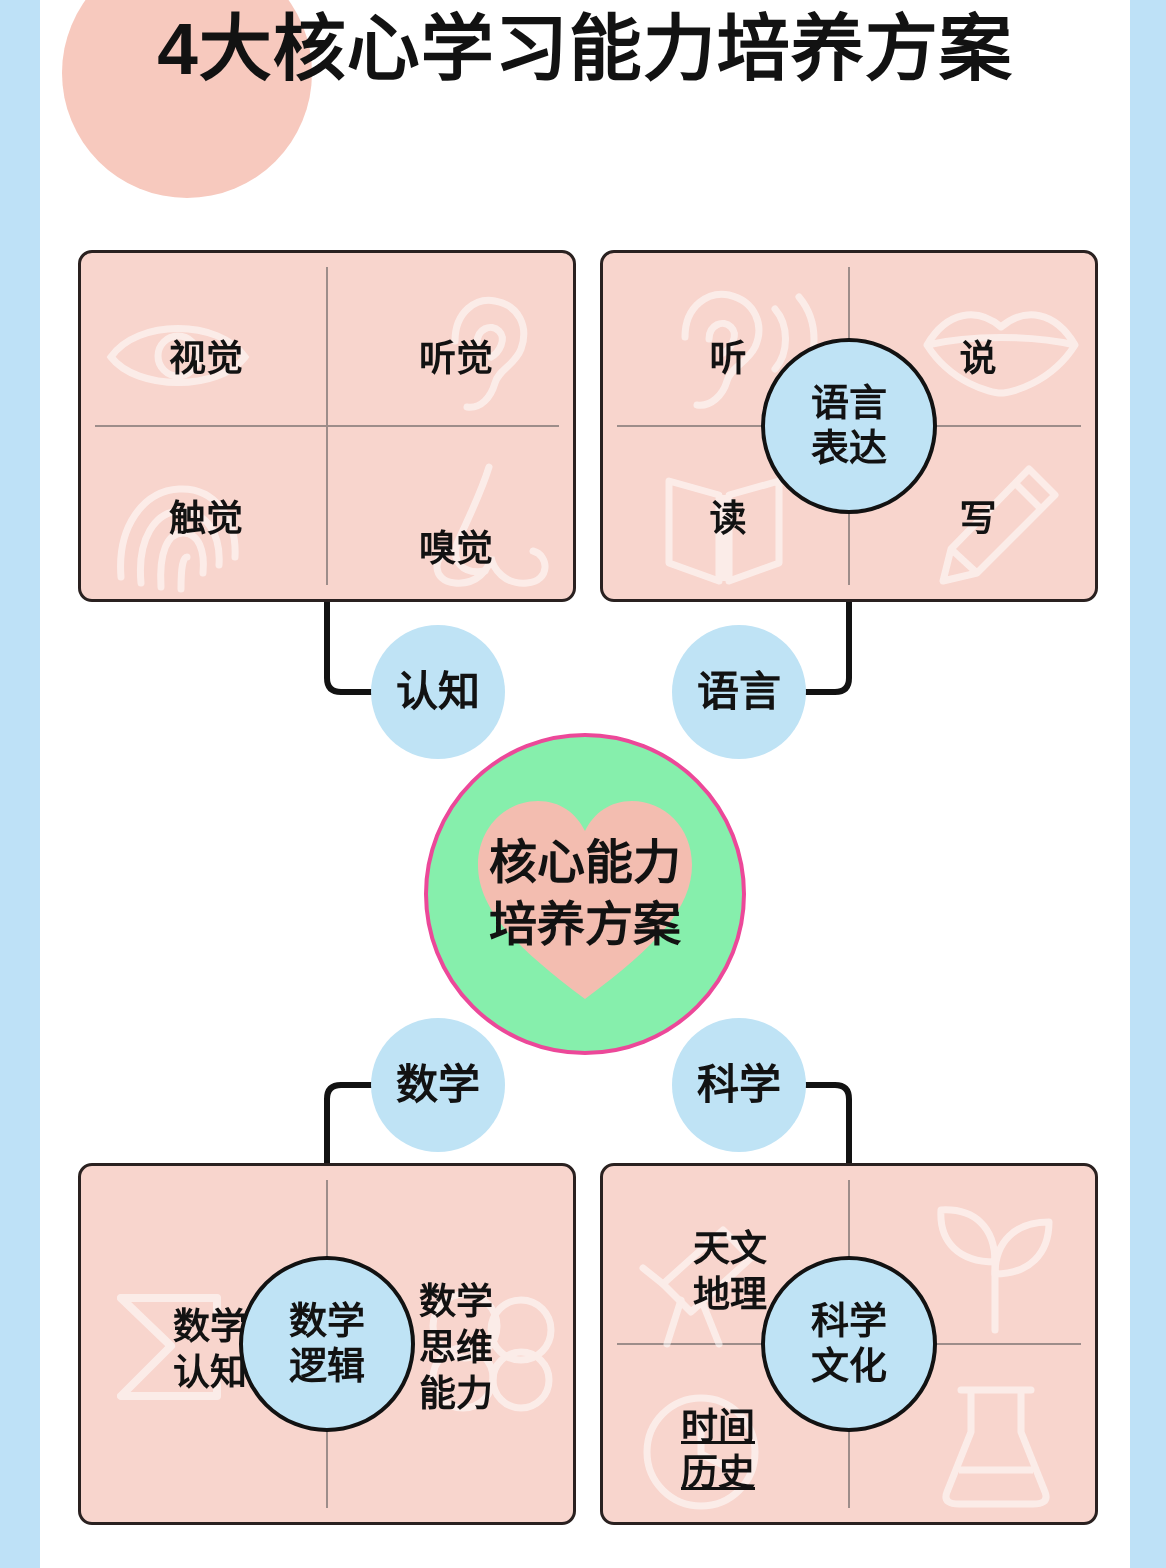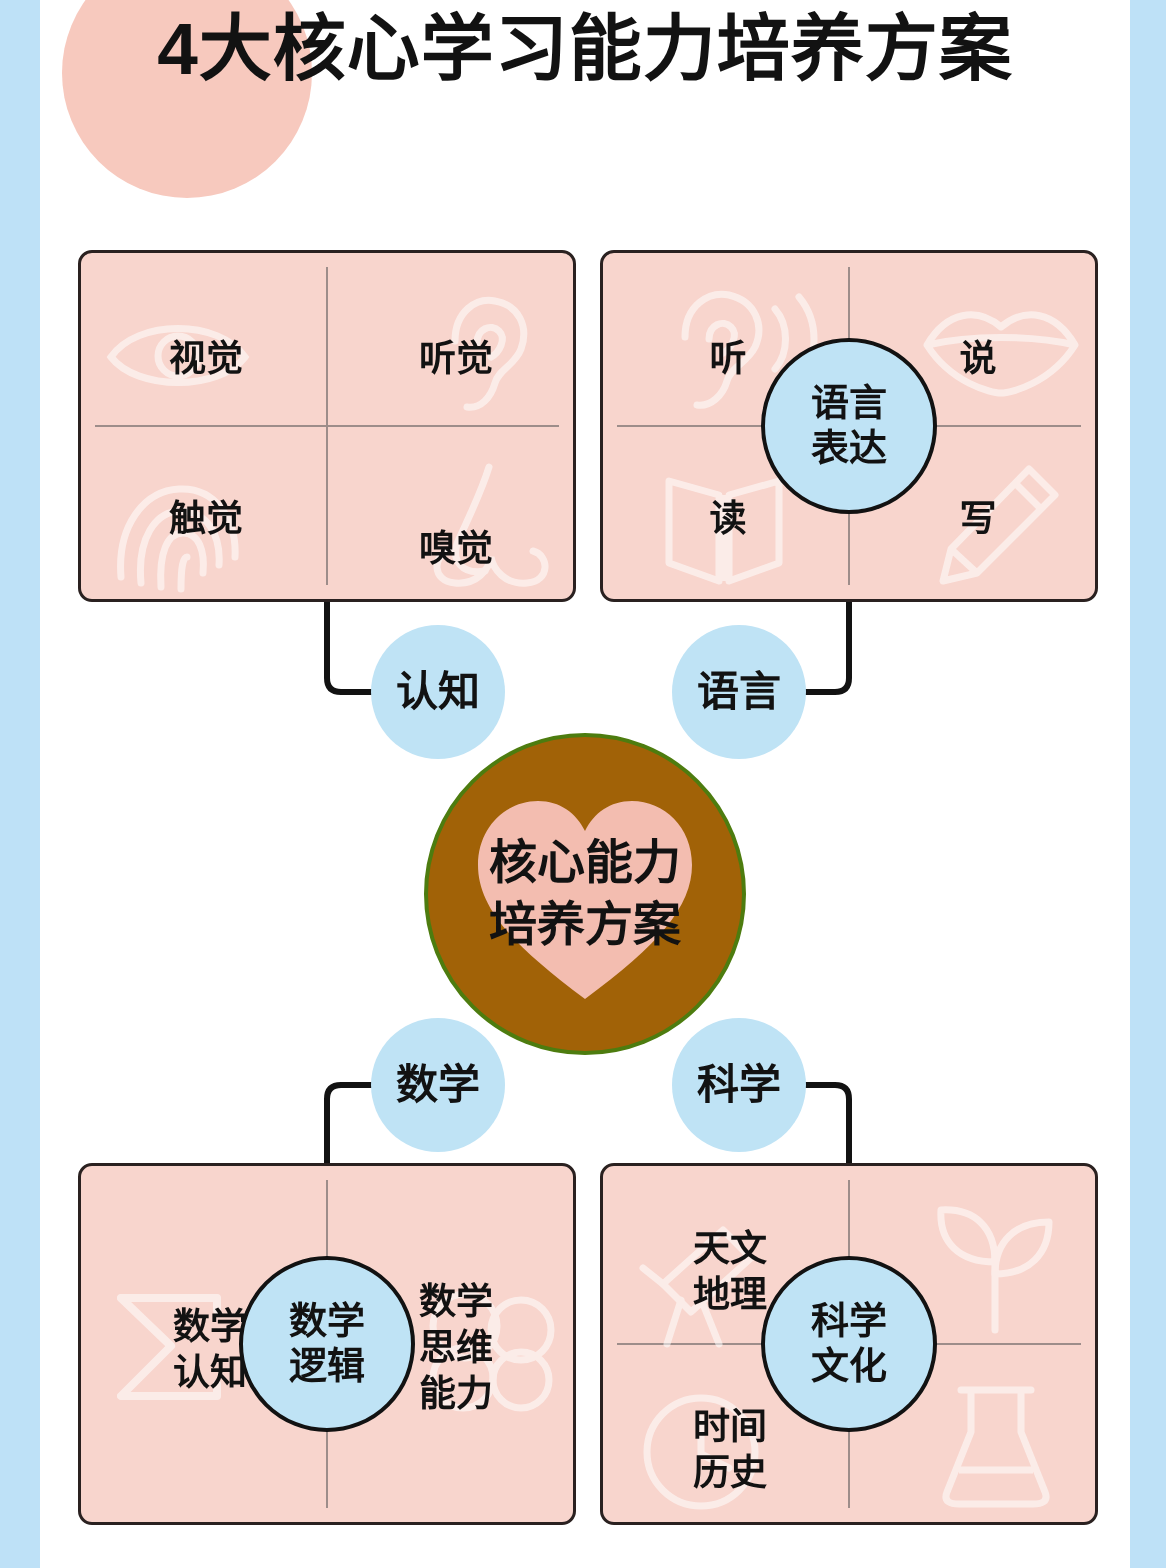--- a/index.html
+++ b/index.html
@@ -160,22 +160,22 @@
   .badge.science   { left: 672px; top: 1018px; }
 
   
   .core-hub {
     position: absolute;
     left: 424px;
     top: 733px;
     width: 322px;
     height: 322px;
     border-radius: 50%;
-    background: #a16207;
-    border: 4px solid #4d7c0f;
+    background: #86efac;
+    border: 4px solid #ec4899;
     box-sizing: border-box;
   }
   .core-heart {
     position: absolute;
     left: 50%;
     top: 52%;
     transform: translate(-50%, -50%);
     width: 226px;
     height: 210px;
   }
@@ -363,21 +363,21 @@
     <span class="wm" style="left:330px;top:214px;">
       <svg width="126" height="130" viewBox="0 0 126 130">
         <path d="M38 10 L38 52 L14 112 C10 122 18 124 26 124 L100 124 C108 124 116 122 112 112 L88 52 L88 10" fill="none" stroke="#ffffff" stroke-width="7" stroke-linejoin="round"></path>
         <path d="M28 10 L98 10" fill="none" stroke="#ffffff" stroke-width="7" stroke-linecap="round"></path>
         <path d="M26 90 L100 90" fill="none" stroke="#ffffff" stroke-width="7"></path>
       </svg>
     </span>
 
     <div class="qlabel" style="left:52px;top:60px;width:150px;">天文
 地理</div>
-    <div class="qlabel" style="left:52px;top:238px;width:150px;">时间
+    <div class="qlabel" style="left:40px;top:238px;width:150px;text-decoration:underline;">时间
 历史</div>
 
     <div class="card-hub">
       <span>科学
 文化</span>
     </div>
   </div>
 
   <div class="badge cognition">
     <span>认知</span>

